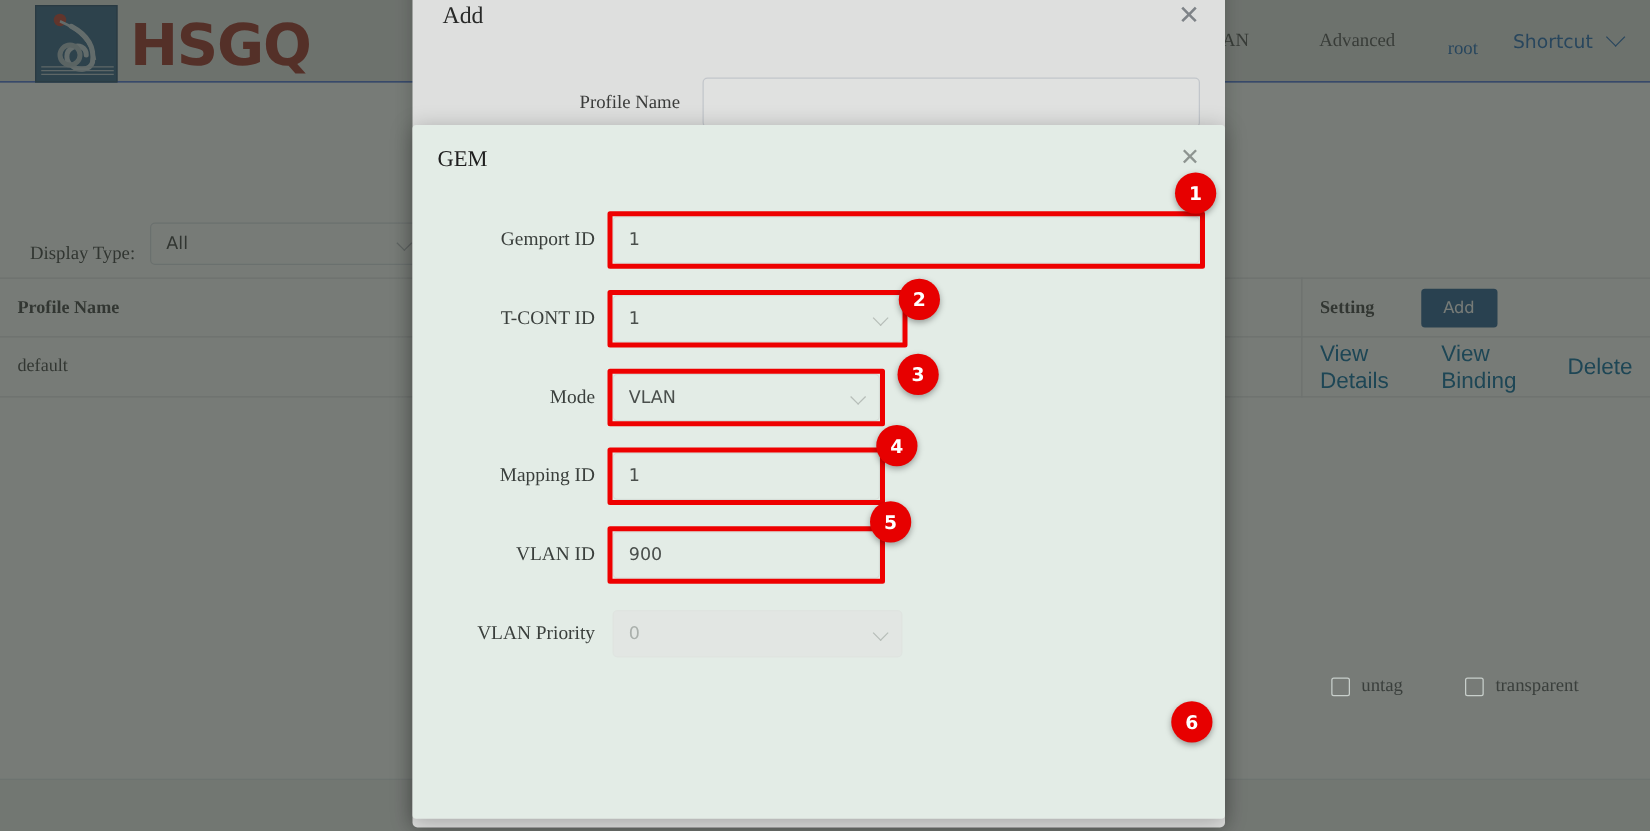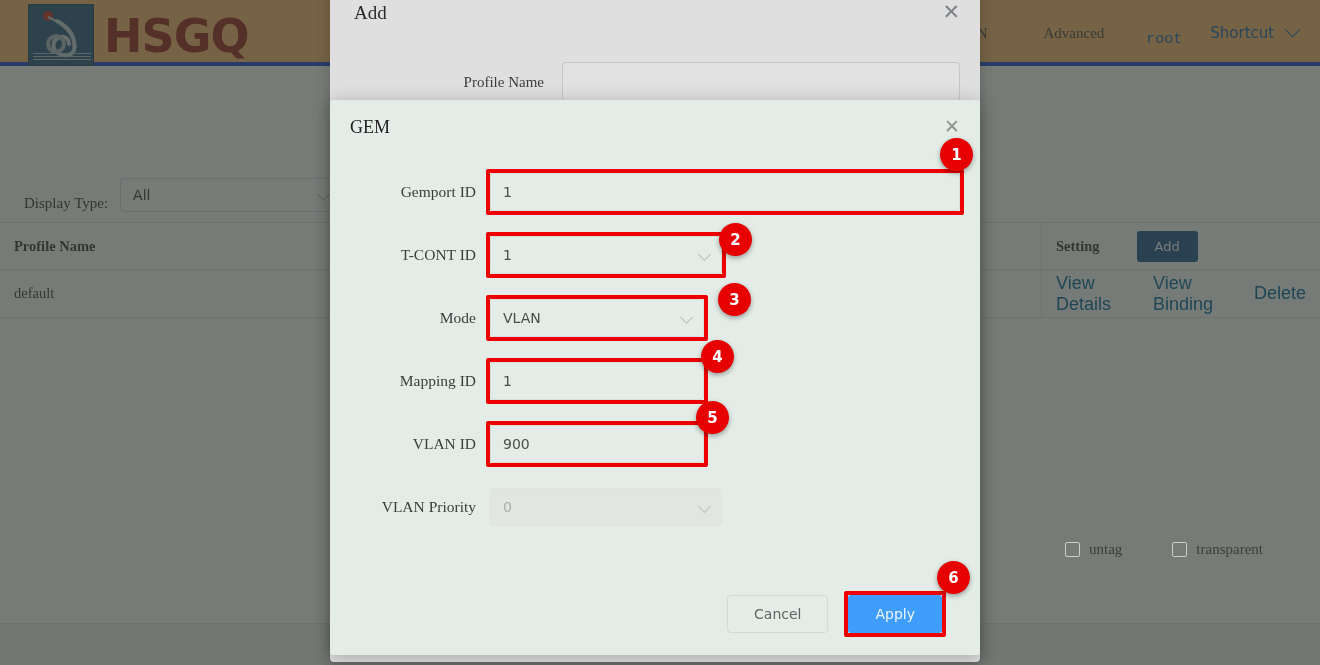--- a/index.html
+++ b/index.html
@@ -23,22 +23,22 @@
   .page {
     position: absolute;
     inset: 0;
     background: #ffffff;
   }
 
   .topbar {
     position: absolute;
     left: 0; top: 0;
     width: 1320px; height: 66px;
-    background: #fdba74;
-    border-bottom: 4px solid #1d4ed8;
+    background: #e5e5e5;
+    border-bottom: 1px solid #1d4ed8;
   }
 
   .logo-wrap {
     position: absolute;
     left: 28px; top: 4px;
     display: flex;
     align-items: center;
     gap: 10px;
   }
   .logo-mark {
@@ -82,21 +82,21 @@
     gap: 0;
     font-family: "Liberation Serif", serif;
   }
   .topnav .nav-item {
     font-size: 15px;
     color: #4d4d4d;
     padding: 0 28px;
     cursor: pointer;
   }
   .topnav .nav-user {
-    font-family: Liberation Mono, monospace;
+    font-family: Liberation Serif, serif;
     font-size: 15px;
     color: #2069b6;
     padding: 0 14px;
     cursor: pointer;
     margin-top: 12px;
   }
   .topnav .nav-shortcut {
     font-family: "DejaVu Sans", sans-serif;
     font-size: 15px;
     color: #2069b6;
@@ -614,27 +614,20 @@
       <div class="chk">
         <span class="box"></span>
         <span class="ctxt">untag</span>
       </div>
       <div class="chk">
         <span class="box"></span>
         <span class="ctxt">transparent</span>
       </div>
     </div>
 
-    <div class="gem-footer">
-      <button class="btn-cancel">Cancel</button>
-      <span class="apply-wrap">
-        <button class="btn-apply">Apply</button>
-        <span class="hl"></span>
-      </span>
-    </div>
   </div>
 
   <div class="badge" style="left:940px; top:138px;">1</div>
   <div class="badge" style="left:719px; top:223px;">2</div>
   <div class="badge" style="left:718px; top:283px;">3</div>
   <div class="badge" style="left:701px; top:340px;">4</div>
   <div class="badge" style="left:696px; top:401px;">5</div>
   <div class="badge" style="left:937px; top:561px;">6</div>
 
 </div>

